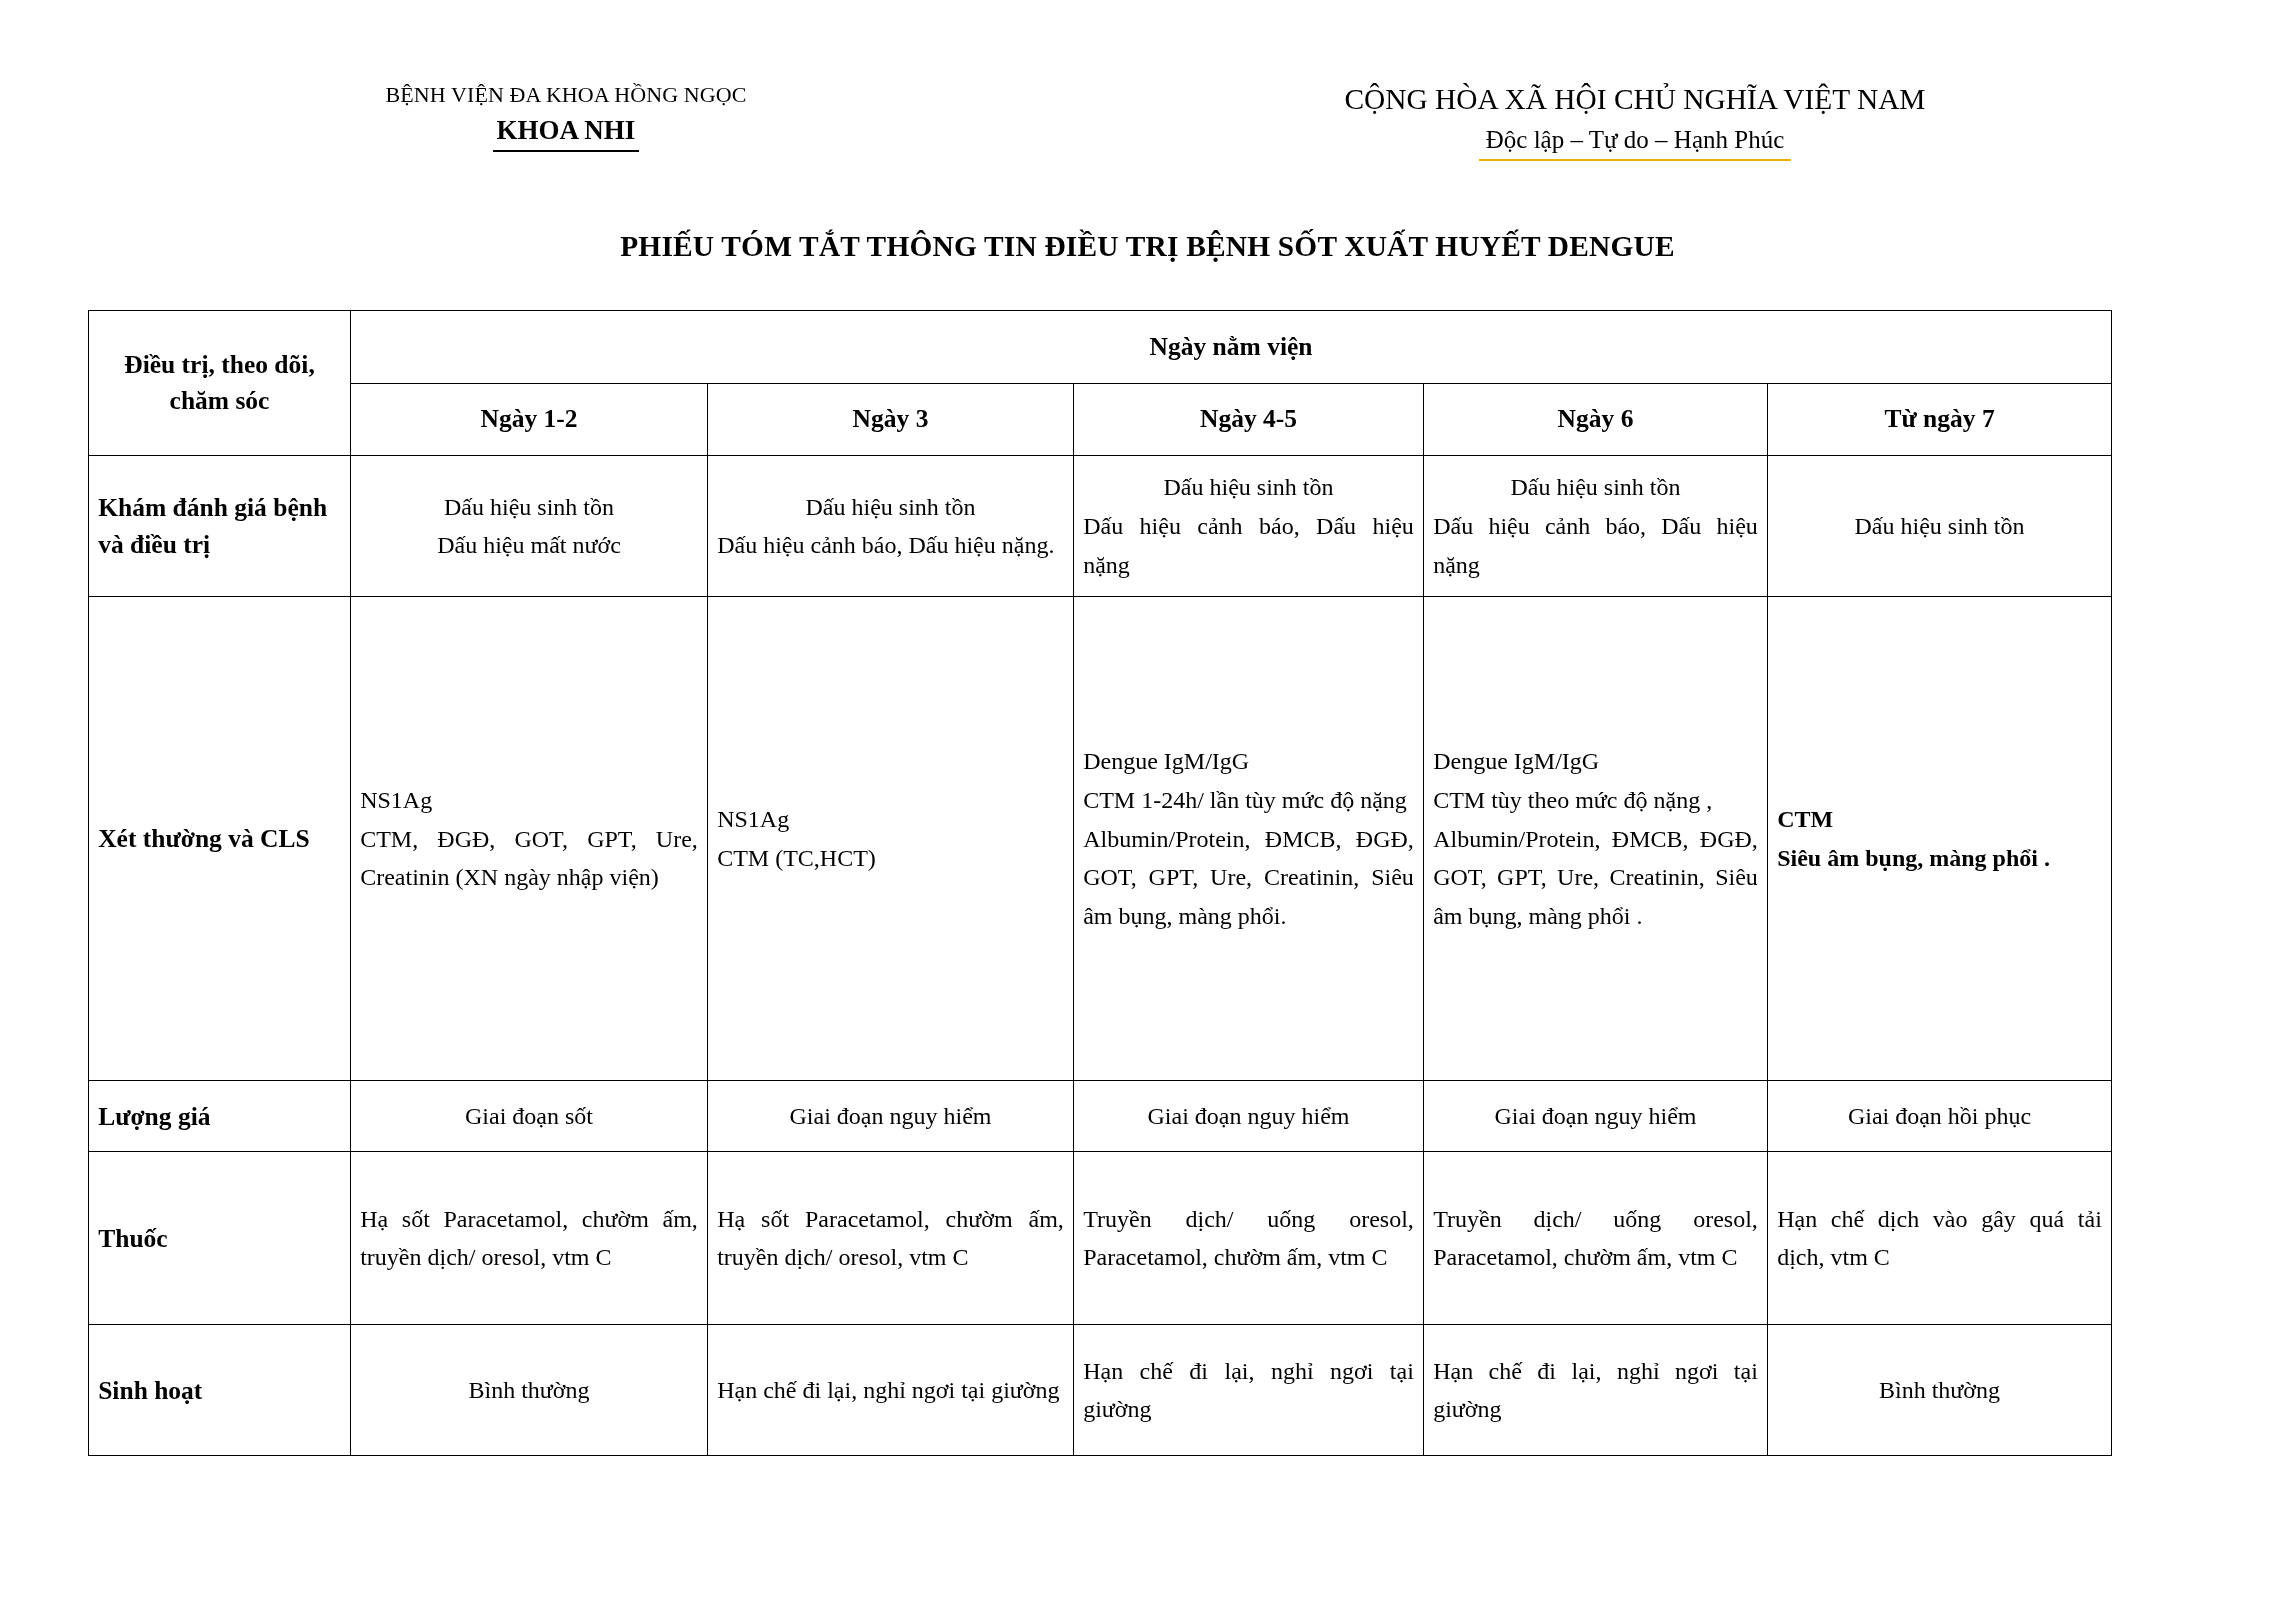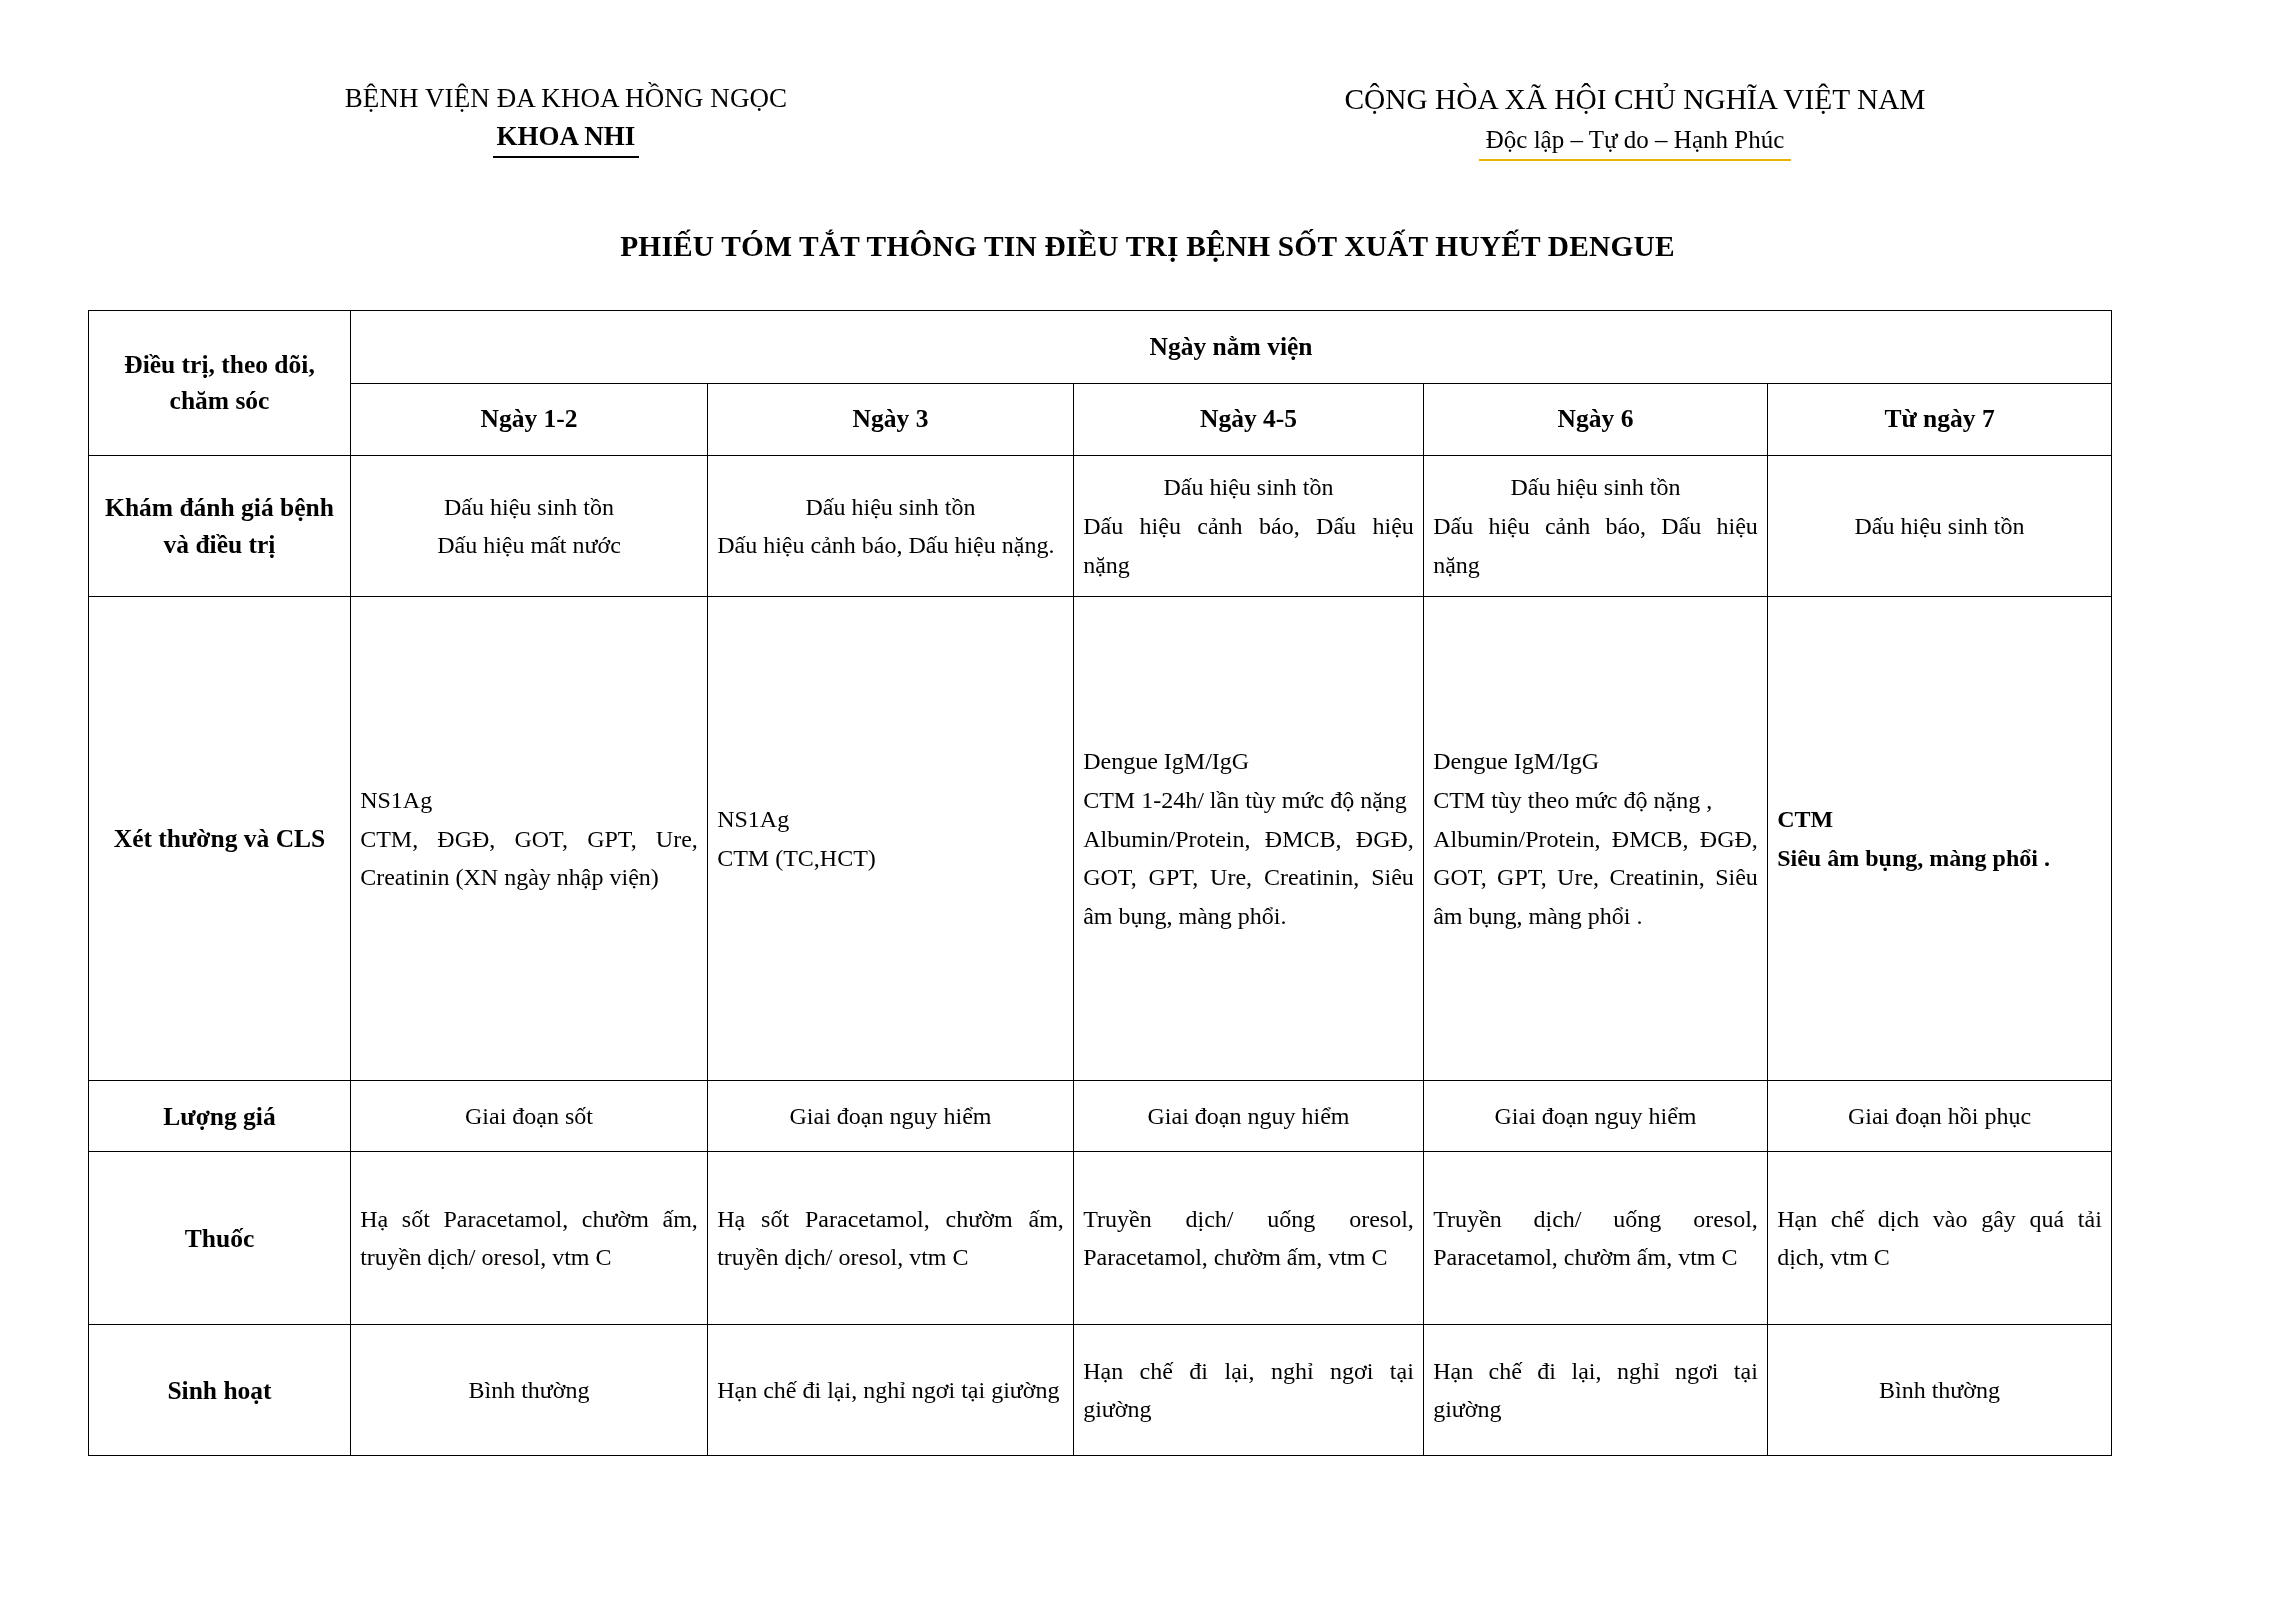--- a/index.html
+++ b/index.html
@@ -33,21 +33,21 @@
     width: 936px;
     text-align: center;
     flex: 0 0 auto;
   }
   .header-right {
     flex: 1 1 auto;
     text-align: center;
     padding-left: 39px;
   }
   .org-name {
-    font-size: 27px;
+    font-size: 22px;
     letter-spacing: 0.1px;
     line-height: 1.22;
     white-space: nowrap;
   }
   .dept-name {
     font-weight: bold;
     font-size: 27px;
     line-height: 1.3;
     display: inline-block;
     border-bottom: 2px solid #000;
@@ -111,21 +111,20 @@
     text-align: center;
     font-weight: bold;
     font-size: 25.5px;
     line-height: 1.45;
   }
   th.head-label { padding: 14.4px 6.5px; }
   th.head-span  { height: 73px; }
   th.head-day   { height: 72px; }
 
   td.row-label {
-    text-align: center;
     font-weight: bold;
     font-size: 25.5px;
     line-height: 1.48;
   }
 
   td.cell {
     font-size: 24px;
     line-height: 1.62;
   }
   td.cell p {

